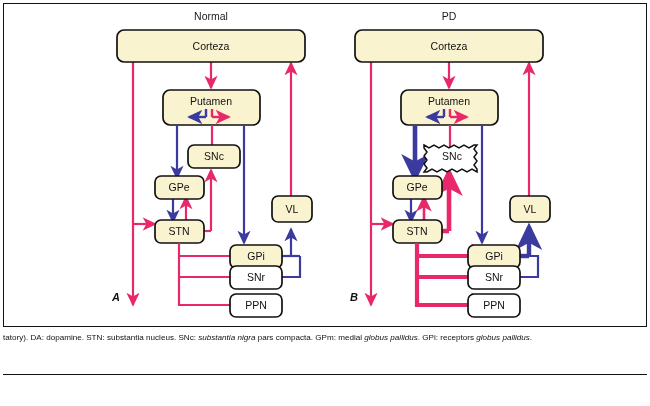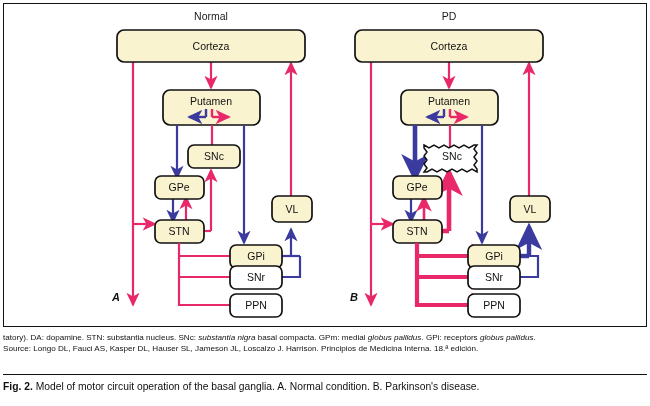--- a/index.html
+++ b/index.html
@@ -198,24 +198,19 @@
       <text class="node-label" x="494" y="281">SNr</text>
 
       <rect x="468" y="294" width="52" height="23" rx="6" ry="6" fill="#ffffff" stroke="#111" stroke-width="1.7"></rect>
       <text class="node-label" x="494" y="309">PPN</text>
 
       <text class="panel-letter" x="350" y="301">B</text>
     </g>
   </svg>
 
   <div class="footnotes">
-    <div><span>tatory). DA: dopamine. STN: substantia nucleus. SNc: </span><i>substantia nigra</i><span> basal compacta. GPm: medial </span><i>globus pallidus</i><span>. GPi: receptors </span><i>globus pallidus</i><span>.</span></div>
-    <div>Source: Longo DL, Fauci AS, Kasper DL, Hauser SL, Jameson JL, Loscalzo J. Harrison. Principios de Medicina Interna. 18.ª edición.</div>
+    <div><span>tatory). DA: dopamine. STN: substantia nucleus. SNc: </span><i>substantia nigra</i><span> pars compacta. GPm: medial </span><i>globus pallidus</i><span>. GPi: receptors </span><i>globus pallidus</i><span>.</span></div>
   </div>
 
   <div class="rule" id="rule-top"></div>
 
-  <div class="caption">
-    <b>Fig. 2.</b>
-    <span>Model of motor circuit operation of the basal ganglia. A. Normal condition. B. Parkinson's disease.</span>
-  </div>
 
 </div>
 
 </body></html>

